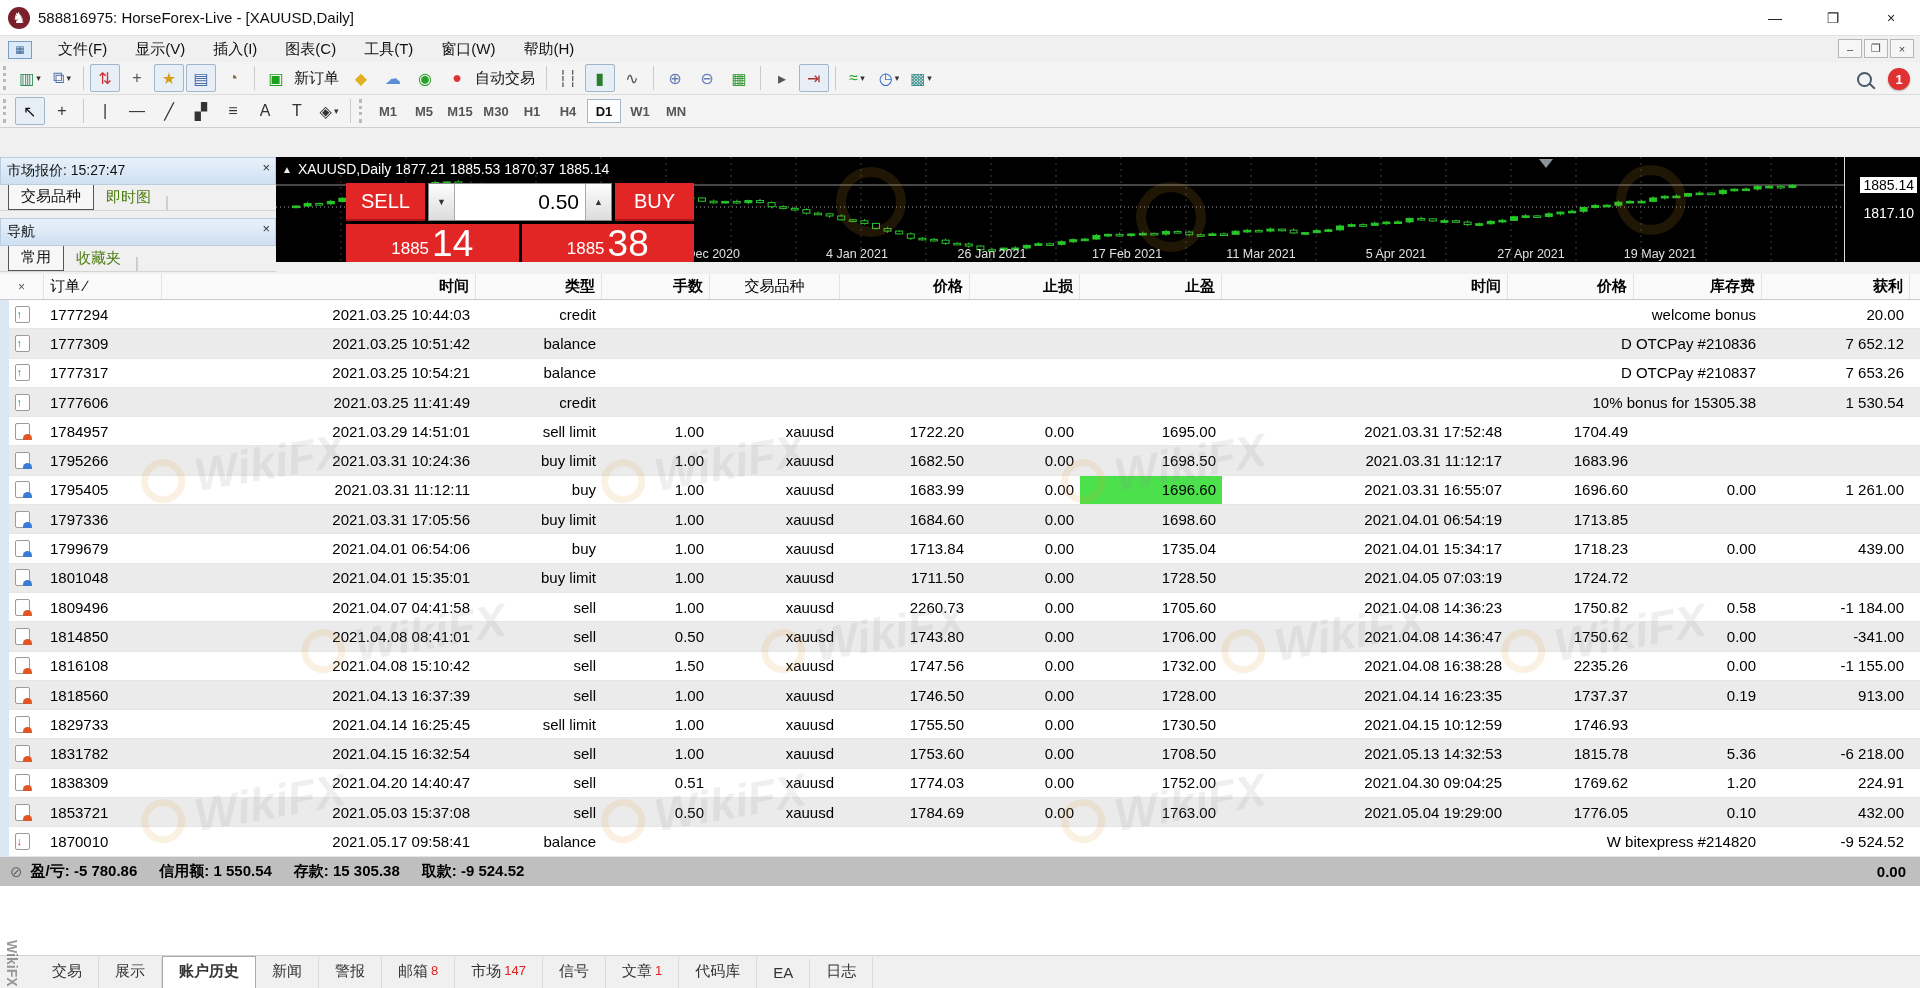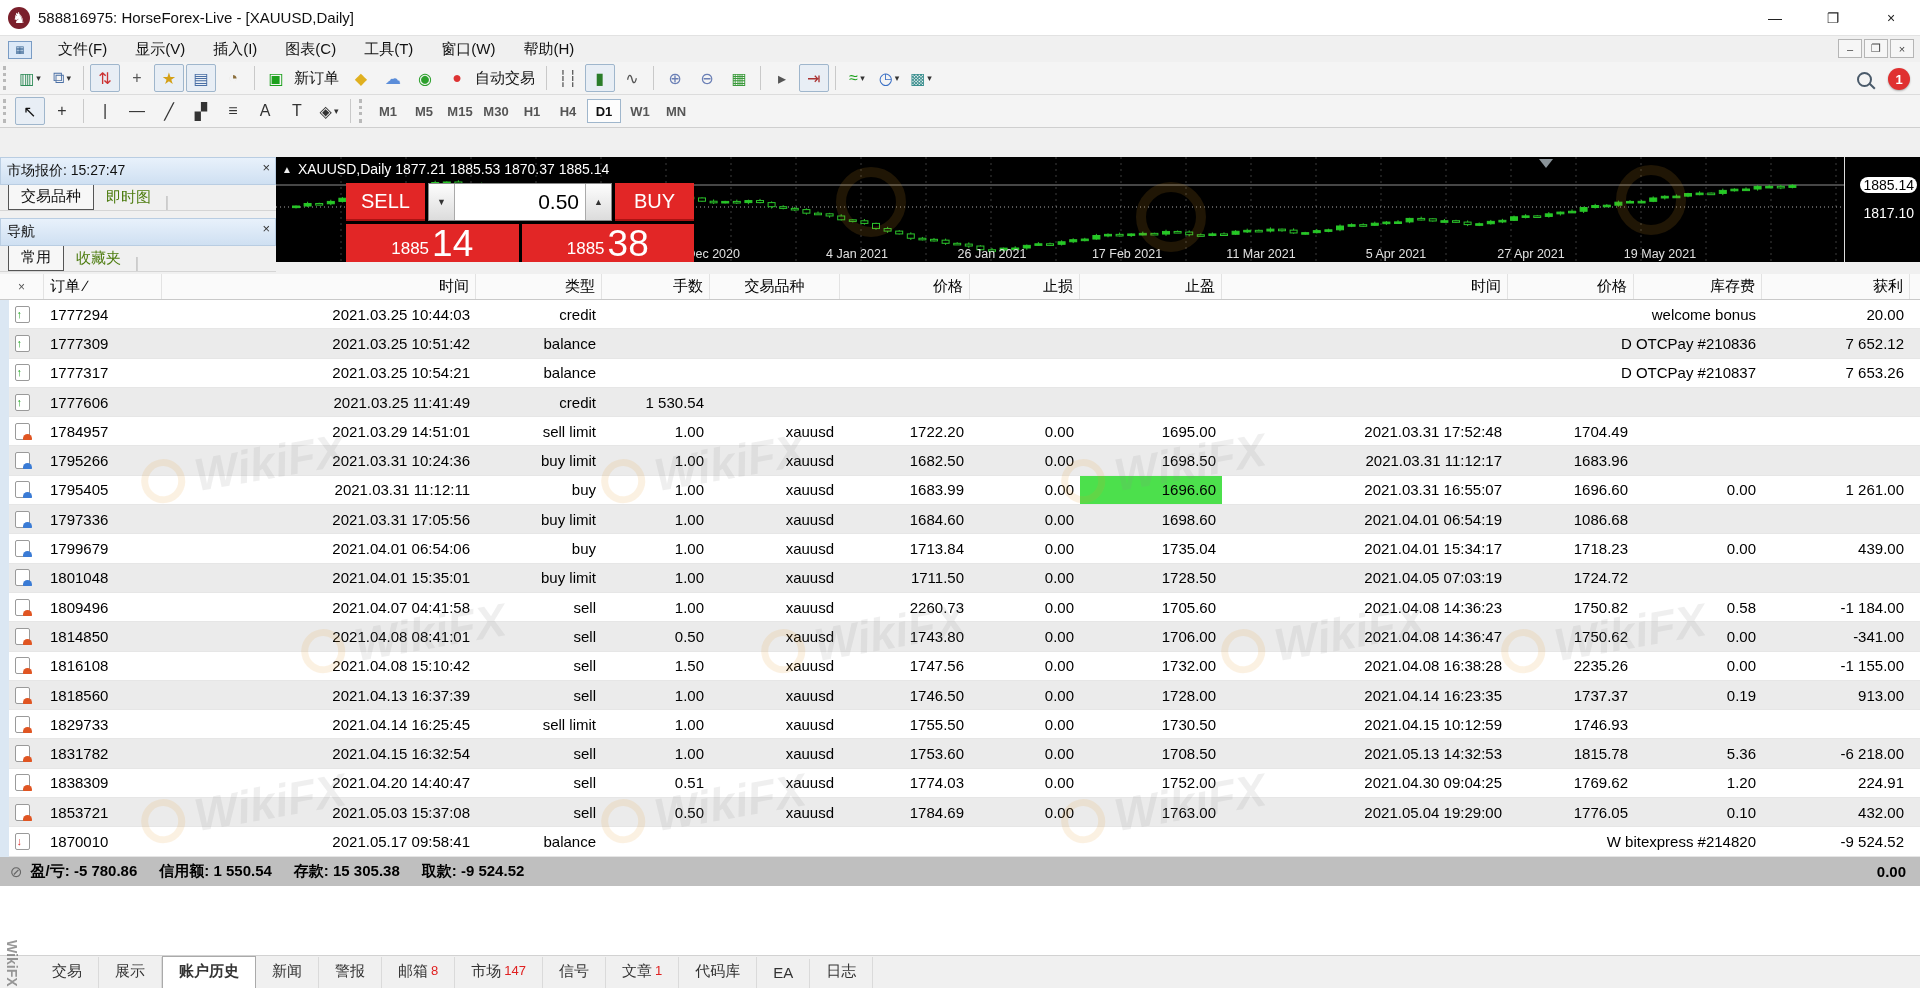--- a/index.html
+++ b/index.html
@@ -69,21 +69,21 @@
   .quote-panel { flex:1; background:#e22626; color:#fff; display:flex; align-items:flex-end; justify-content:center; overflow:hidden;text-align:right; }
   .quote-small { font-size:17px; padding-bottom:3px; }
   .quote-big { font-size:37px; line-height:37px; margin-left:3px; }
 
   
   #table-area { position:absolute; left:0; top:274px; width:1920px; height:681px; background:#fff; }
   .edge-strip { position:absolute; left:0; top:26px; width:9px; height:586px; background:#dbe7f3; }
   .grid-cols { display:grid; grid-template-columns:44px 118px 314px 126px 108px 130px 130px 110px 142px 286px 126px 128px 148px; }
   #table-header { height:26px; border-bottom:1px solid #c9c9c9; background:#fafafa; align-items:center; font-size:15px; }
   #table-header > div { padding:0 6px; border-right:1px solid #e3e3e3; height:100%; display:flex; align-items:center; }
-  .h-right { justify-content:flex-end; }
+  .h-right { justify-content:flex-end;font-weight:bold; }
   .h-center { justify-content:center; }
   #rows {}
   .t-row { height:29.3px; align-items:center; font-size:15px; border-bottom:1px solid #e6e6e6; }
   .t-row.alt { background:#ebebeb; }
   .cell { padding:0 6px; white-space:nowrap; overflow:hidden; }
   .c-right { text-align:right; }
   .c-center { text-align:center; }
   .tp-hl { background:#4ce04c; height:100%; display:flex; align-items:center; justify-content:flex-end; }
   .doc-ic { width:15px; height:17px; background:#fff; border:1px solid #9a9a9a; border-radius:2px; margin:0 auto; position:relative; font-size:10px; }
   .doc-ic .mark { position:absolute; right:-3px; bottom:-4px; width:9px; height:9px; border-radius:50%; }
@@ -632,21 +632,21 @@
         </div>
       </div>
     <div class="wm-chart" style="left: 560px; top: 10px;">
           <div class="wm-ring"></div>
         </div><div class="wm-chart" style="left: 860px; top: 25px;">
           <div class="wm-ring"></div>
         </div><div class="wm-chart" style="left: 1340px; top: 8px;">
           <div class="wm-ring"></div>
         </div></div>
     <div id="price-scale">
-      <div class="scale-label boxed" style="top:20px;border-radius:8px;">1885.14</div>
+      <div class="scale-label boxed" style="top:20px;">1885.14</div>
       <div class="scale-label" style="top:48px;">1817.10</div>
     </div>
   </div>
 
   <div id="table-area">
     <div id="table-header" class="grid-cols">
         <div class="h-center" style="color: rgb(85, 85, 85); font-size: 12px;">×</div>
         <div>订单 ∕</div>
         <div class="h-right">时间</div>
         <div class="h-right">类型</div>
@@ -699,20 +699,21 @@
         </div>
         <div class="t-row grid-cols alt">
           <div class="cell c-center">
             <div class="doc-ic">
               <span class="arrow" style="color: rgb(29, 161, 29);">↑</span>
             </div>
           </div>
           <div class="cell ">1777606</div>
           <div class="cell c-right">2021.03.25 11:41:49</div>
           <div class="cell c-right">credit</div>
+          <div class="cell c-right" style="grid-column: 5 / 13;">10% bonus for 15305.38</div>
           <div class="cell c-right">1 530.54</div>
         </div>
         <div class="t-row grid-cols">
           <div class="cell c-center">
             <div class="doc-ic">
               <span class="mark" style="background: rgb(224, 85, 34);"></span>
             </div>
           </div>
           <div class="cell ">1784957</div>
           <div class="cell c-right">2021.03.29 14:51:01</div>
@@ -773,21 +774,21 @@
           </div>
           <div class="cell ">1797336</div>
           <div class="cell c-right">2021.03.31 17:05:56</div>
           <div class="cell c-right">buy limit</div>
           <div class="cell c-right">1.00</div>
           <div class="cell c-right">xauusd</div>
           <div class="cell c-right">1684.60</div>
           <div class="cell c-right">0.00</div>
           <div class="cell c-right">1698.60</div>
           <div class="cell c-right">2021.04.01 06:54:19</div>
-          <div class="cell c-right">1086.68</div>
+          <div class="cell c-right">1713.85</div>
           <div class="cell c-right"></div>
           <div class="cell c-right"></div>
         </div>
         <div class="t-row grid-cols">
           <div class="cell c-center">
             <div class="doc-ic">
               <span class="mark" style="background: rgb(58, 123, 213);"></span>
             </div>
           </div>
           <div class="cell ">1799679</div>

